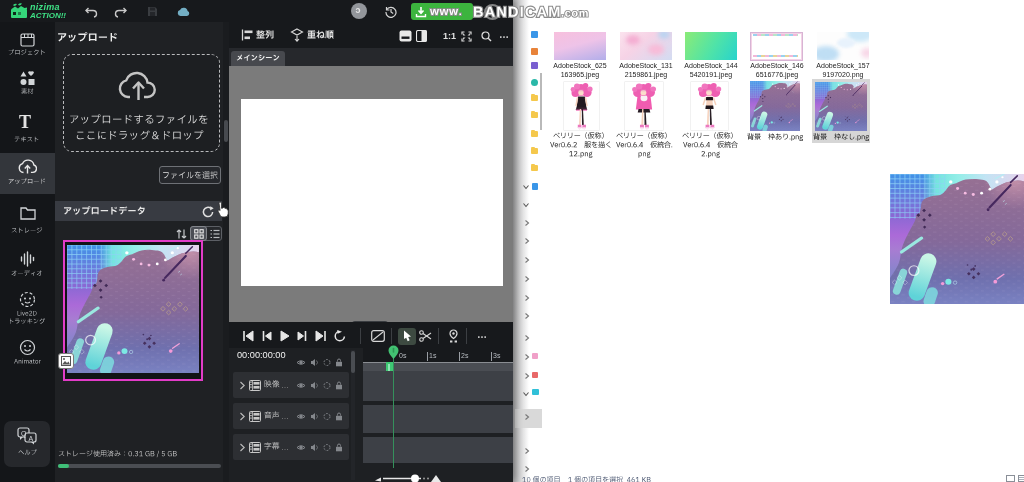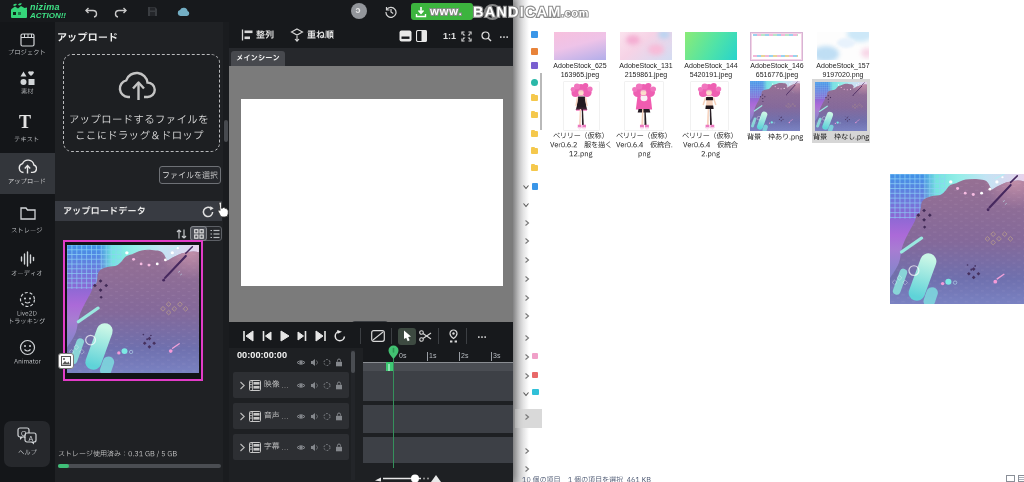--- a/index.html
+++ b/index.html
@@ -621,21 +621,21 @@
 <path d="M6.5,1 a3.5,3.5 0 0 1 3.5,3.5 q0,2.5 -3.5,5 q-3.5,-2.5 -3.5,-5 a3.5,3.5 0 0 1 3.5,-3.5 Z" fill="none" stroke="#d8d8d8" stroke-width="1.2"></path>
 <circle cx="6.5" cy="4.5" r="1.2" fill="#d8d8d8"></circle>
 <g fill="#d8d8d8">
         <rect x="3" y="11.5" width="2.4" height="2"></rect>
         <rect x="7.6" y="11.5" width="2.4" height="2"></rect>
       </g>
     </svg>
 <div class="a" style="left:466px;top:328px;width:1px;height:16px;background:#3c3f43"></div>
 <div class="a" style="left:477px;top:329px;font-size:10px;font-weight:bold;color:#d0d0d0">…</div>
 <div class="a" style="left:229px;top:348px;width:284px;height:134px;background:#1e2023"></div>
-<div class="a" style="left:237px;top:350px;width:80px;height:13px;font-size:9.2px;font-weight:bold;color:#f2f2f2;letter-spacing:0px">00:00:00:00</div>
+<div class="a" style="left:237px;top:350px;width:80px;height:13px;font-size:9.2px;font-weight:normal;color:#f2f2f2;letter-spacing:0px">00:00:00:00</div>
 <svg class="a" style="left:296px;top:358px" width="48" height="9" viewBox="0 0 48 9">
 <g fill="none" stroke="#84878c" stroke-width="1">
 <path d="M1,4.5 Q5,1 9,4.5 Q5,8 1,4.5 Z"></path>
         <circle cx="5" cy="4.5" r="1.2" fill="#84878c"></circle>
 <path d="M15,3 h1.5 l2.5,-2 v7 l-2.5,-2 h-1.5 Z" fill="#84878c" stroke="none"></path>
         <path d="M20.5,2.5 q2,2 0,4" opacity="0.7"></path>
 <circle cx="31" cy="4.5" r="3" stroke-dasharray="1.8 1.4"></circle>
 <rect x="40" y="3.8" width="6" height="4.5" fill="#84878c" stroke="none"></rect>
         <path d="M41.5,3.5 v-1 a1.5,1.5 0 0 1 3,0 v1"></path>
 </g>

